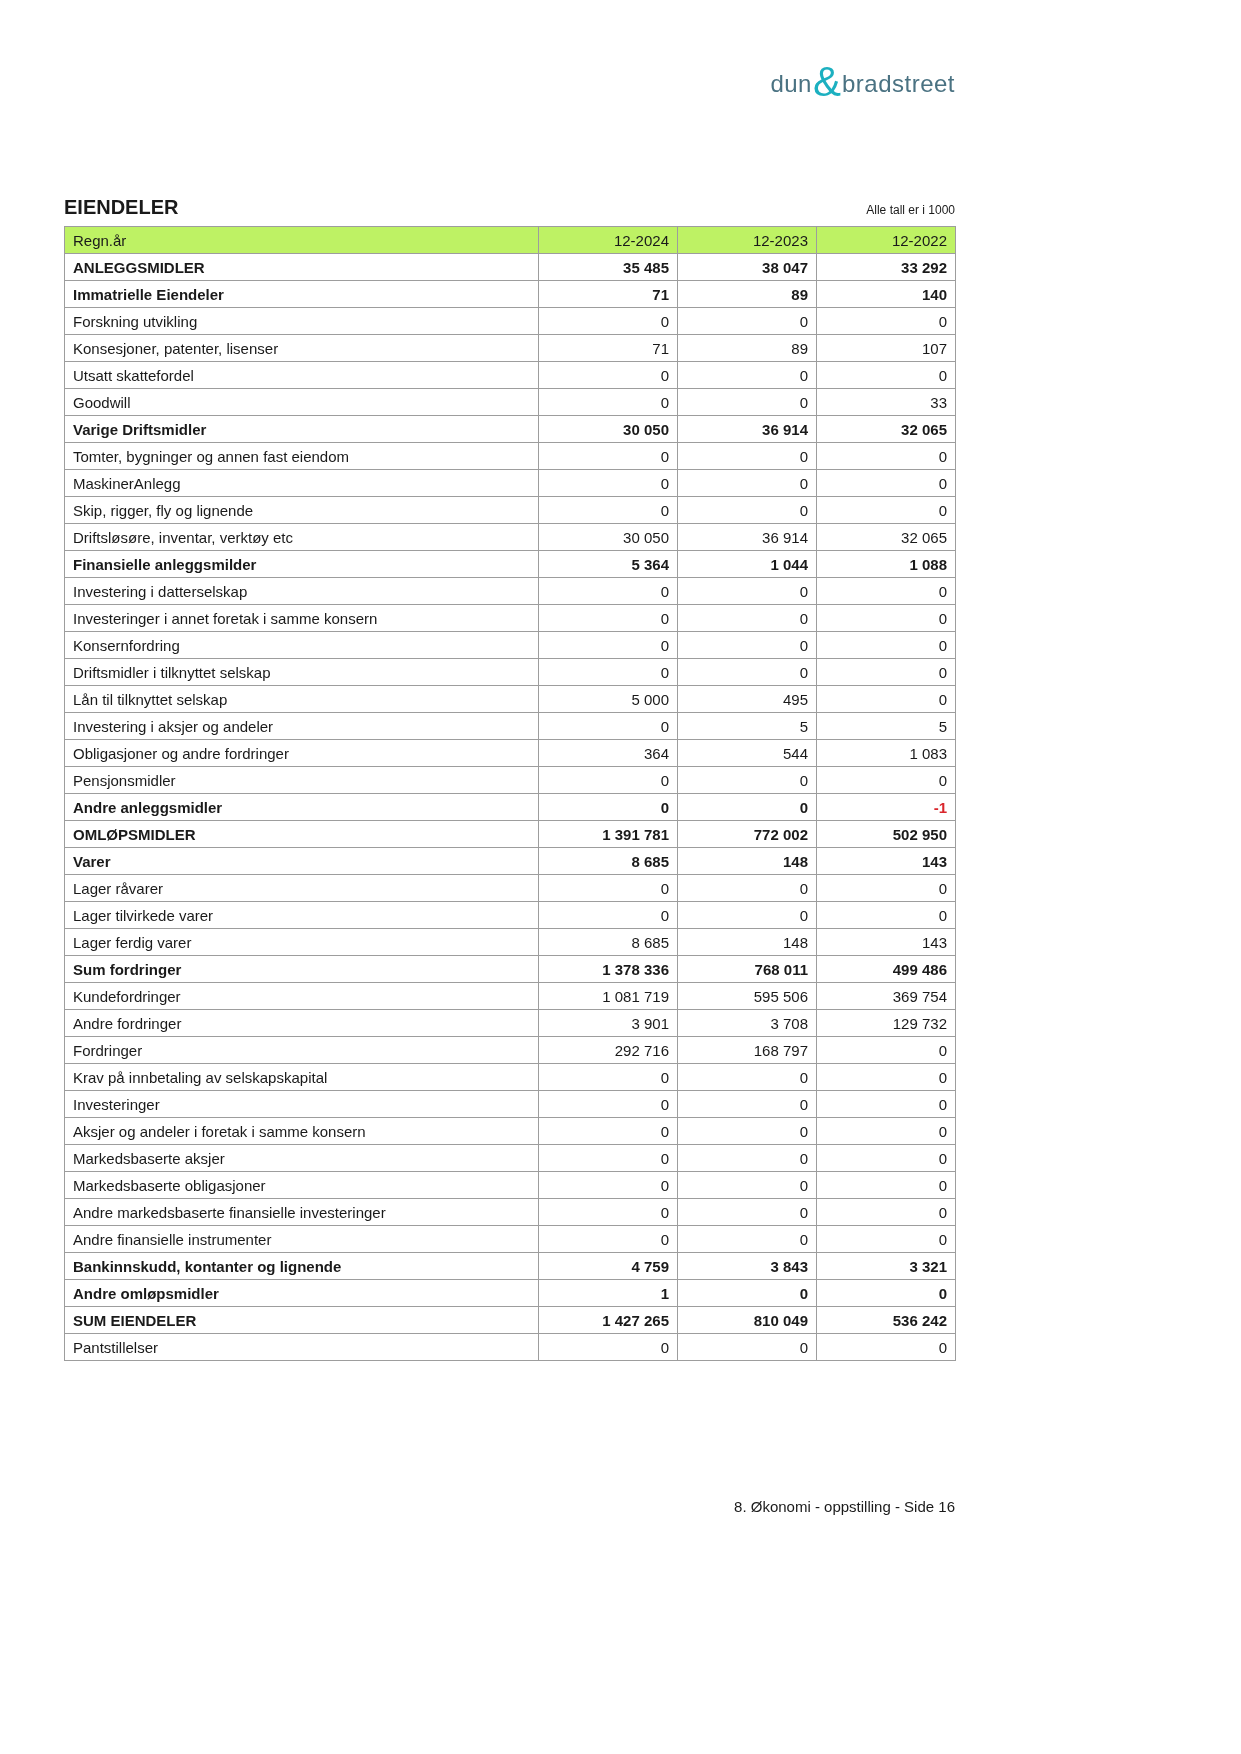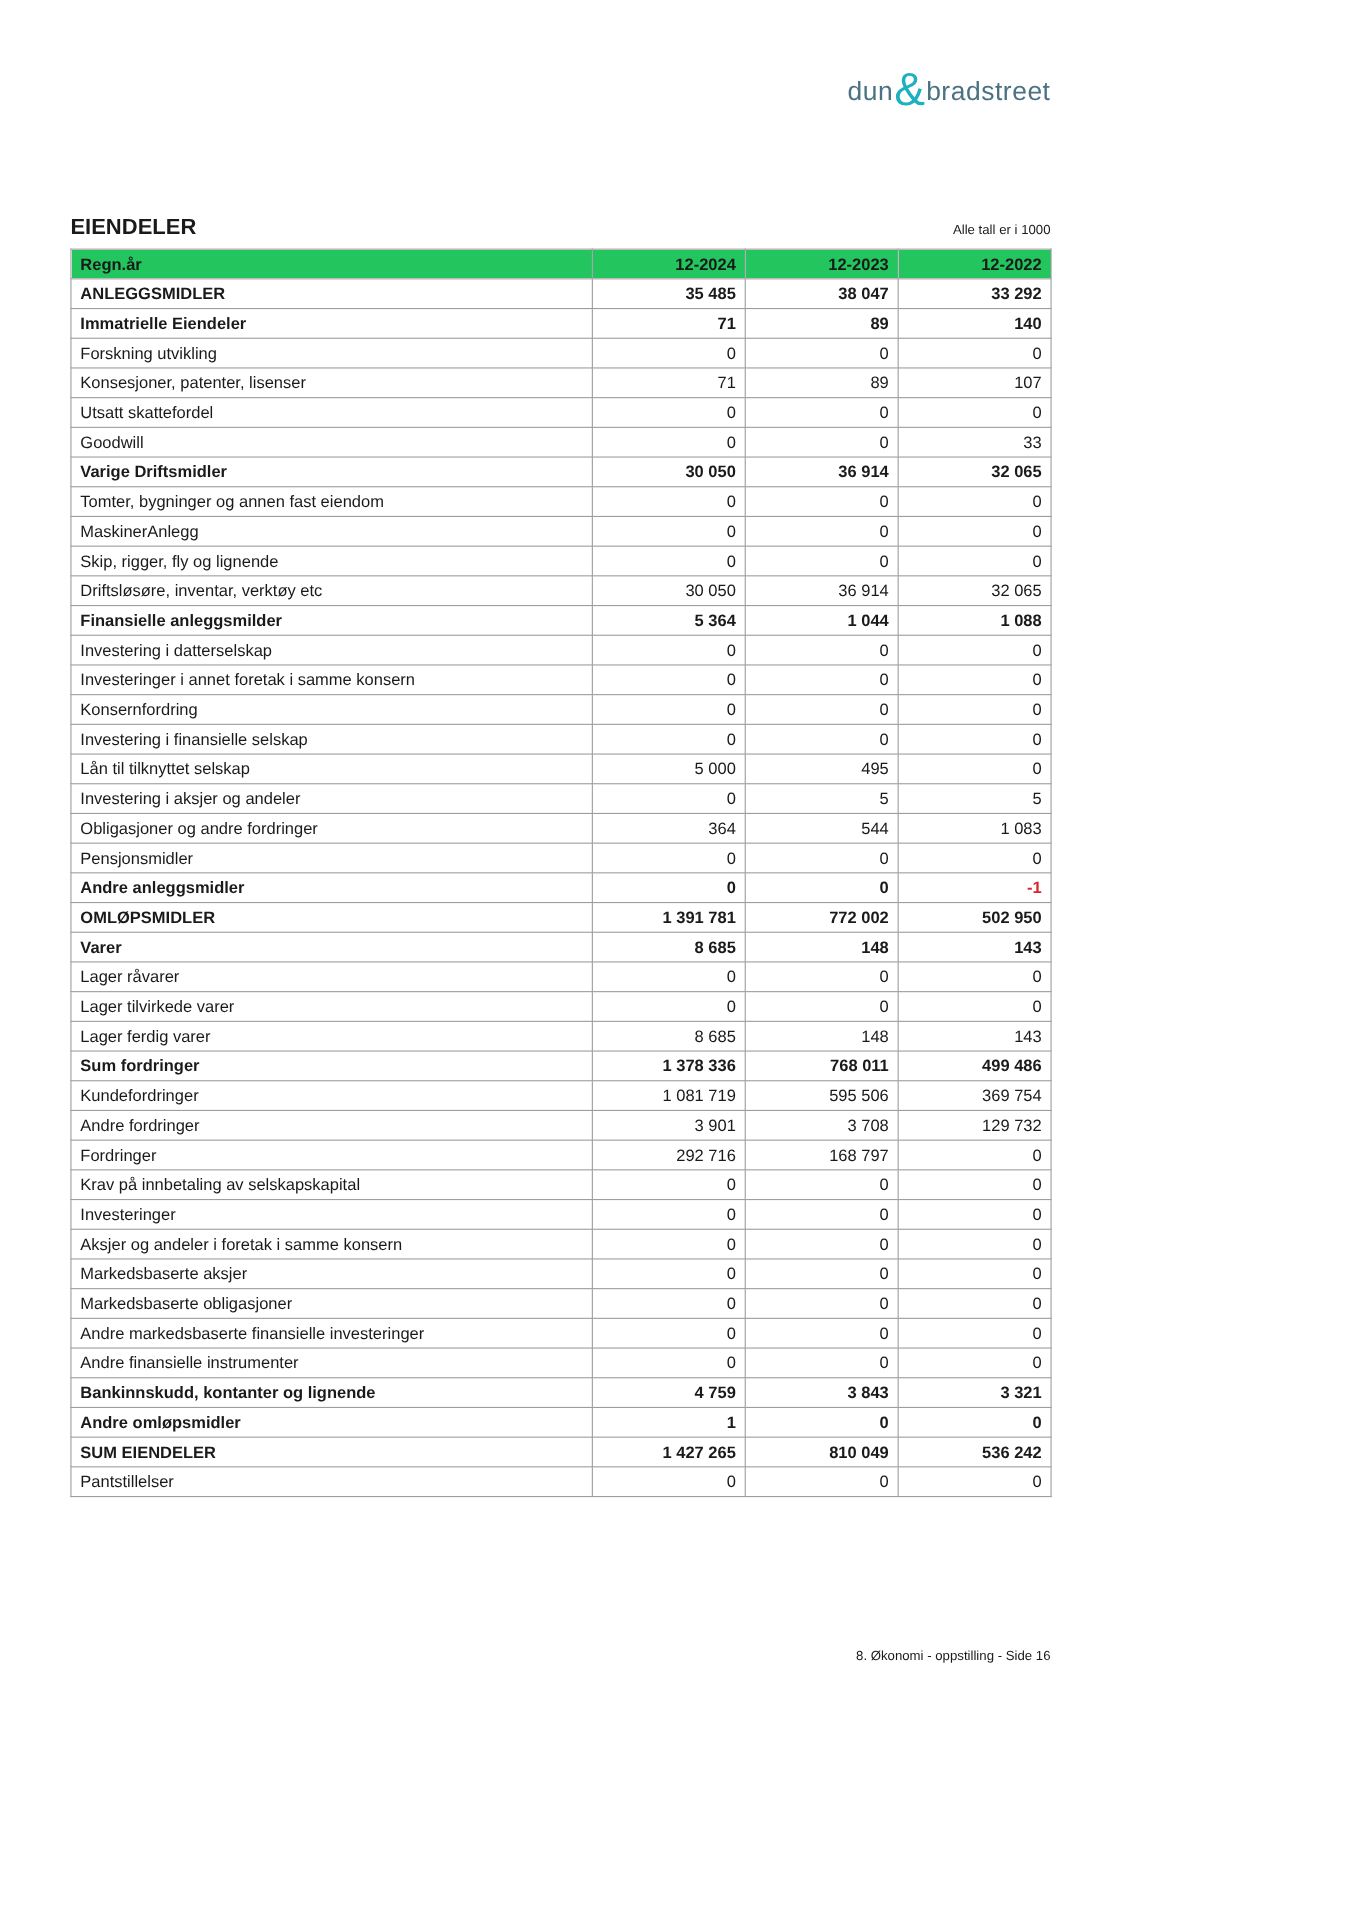--- a/index.html
+++ b/index.html
@@ -60,37 +60,37 @@
   }
   table.sheet td, table.sheet th {
     border: 1px solid #9d9d9d;
     height: 27px;
     padding: 0 8px;
     vertical-align: middle;
     overflow: hidden;
     white-space: nowrap;
   }
   table.sheet th {
-    background: #22c55e;
-    font-weight: bold;
+    background: #bef264;
+    font-weight: normal;
   }
   .col-label { width: 474px; }
   .col-num { width: 139px; }
   .label { text-align: left; }
   .num { text-align: right; }
   tr.bold td { font-weight: bold; }
   td.neg { color: #d9262c; }
   
   .footer {
     position: absolute;
     top: 1498px;
     left: 64px;
     width: 891px;
     text-align: right;
-    font-size: 12px;
+    font-size: 15px;
     color: #1a1a1a;
   }
 </style>
 </head>
 <body>
 
 <div class="page">
 
   <div class="logo">
     <span class="logo-word">dun</span>
@@ -203,21 +203,21 @@
           <td class="num">0</td>
           <td class="num">0</td>
         </tr>
         <tr>
           <td class="label">Konsernfordring</td>
           <td class="num">0</td>
           <td class="num">0</td>
           <td class="num">0</td>
         </tr>
         <tr>
-          <td class="label">Investering i finansielle selskap</td>
+          <td class="label">Driftsmidler i tilknyttet selskap</td>
           <td class="num">0</td>
           <td class="num">0</td>
           <td class="num">0</td>
         </tr>
         <tr>
           <td class="label">Lån til tilknyttet selskap</td>
           <td class="num">5 000</td>
           <td class="num">495</td>
           <td class="num">0</td>
         </tr>

